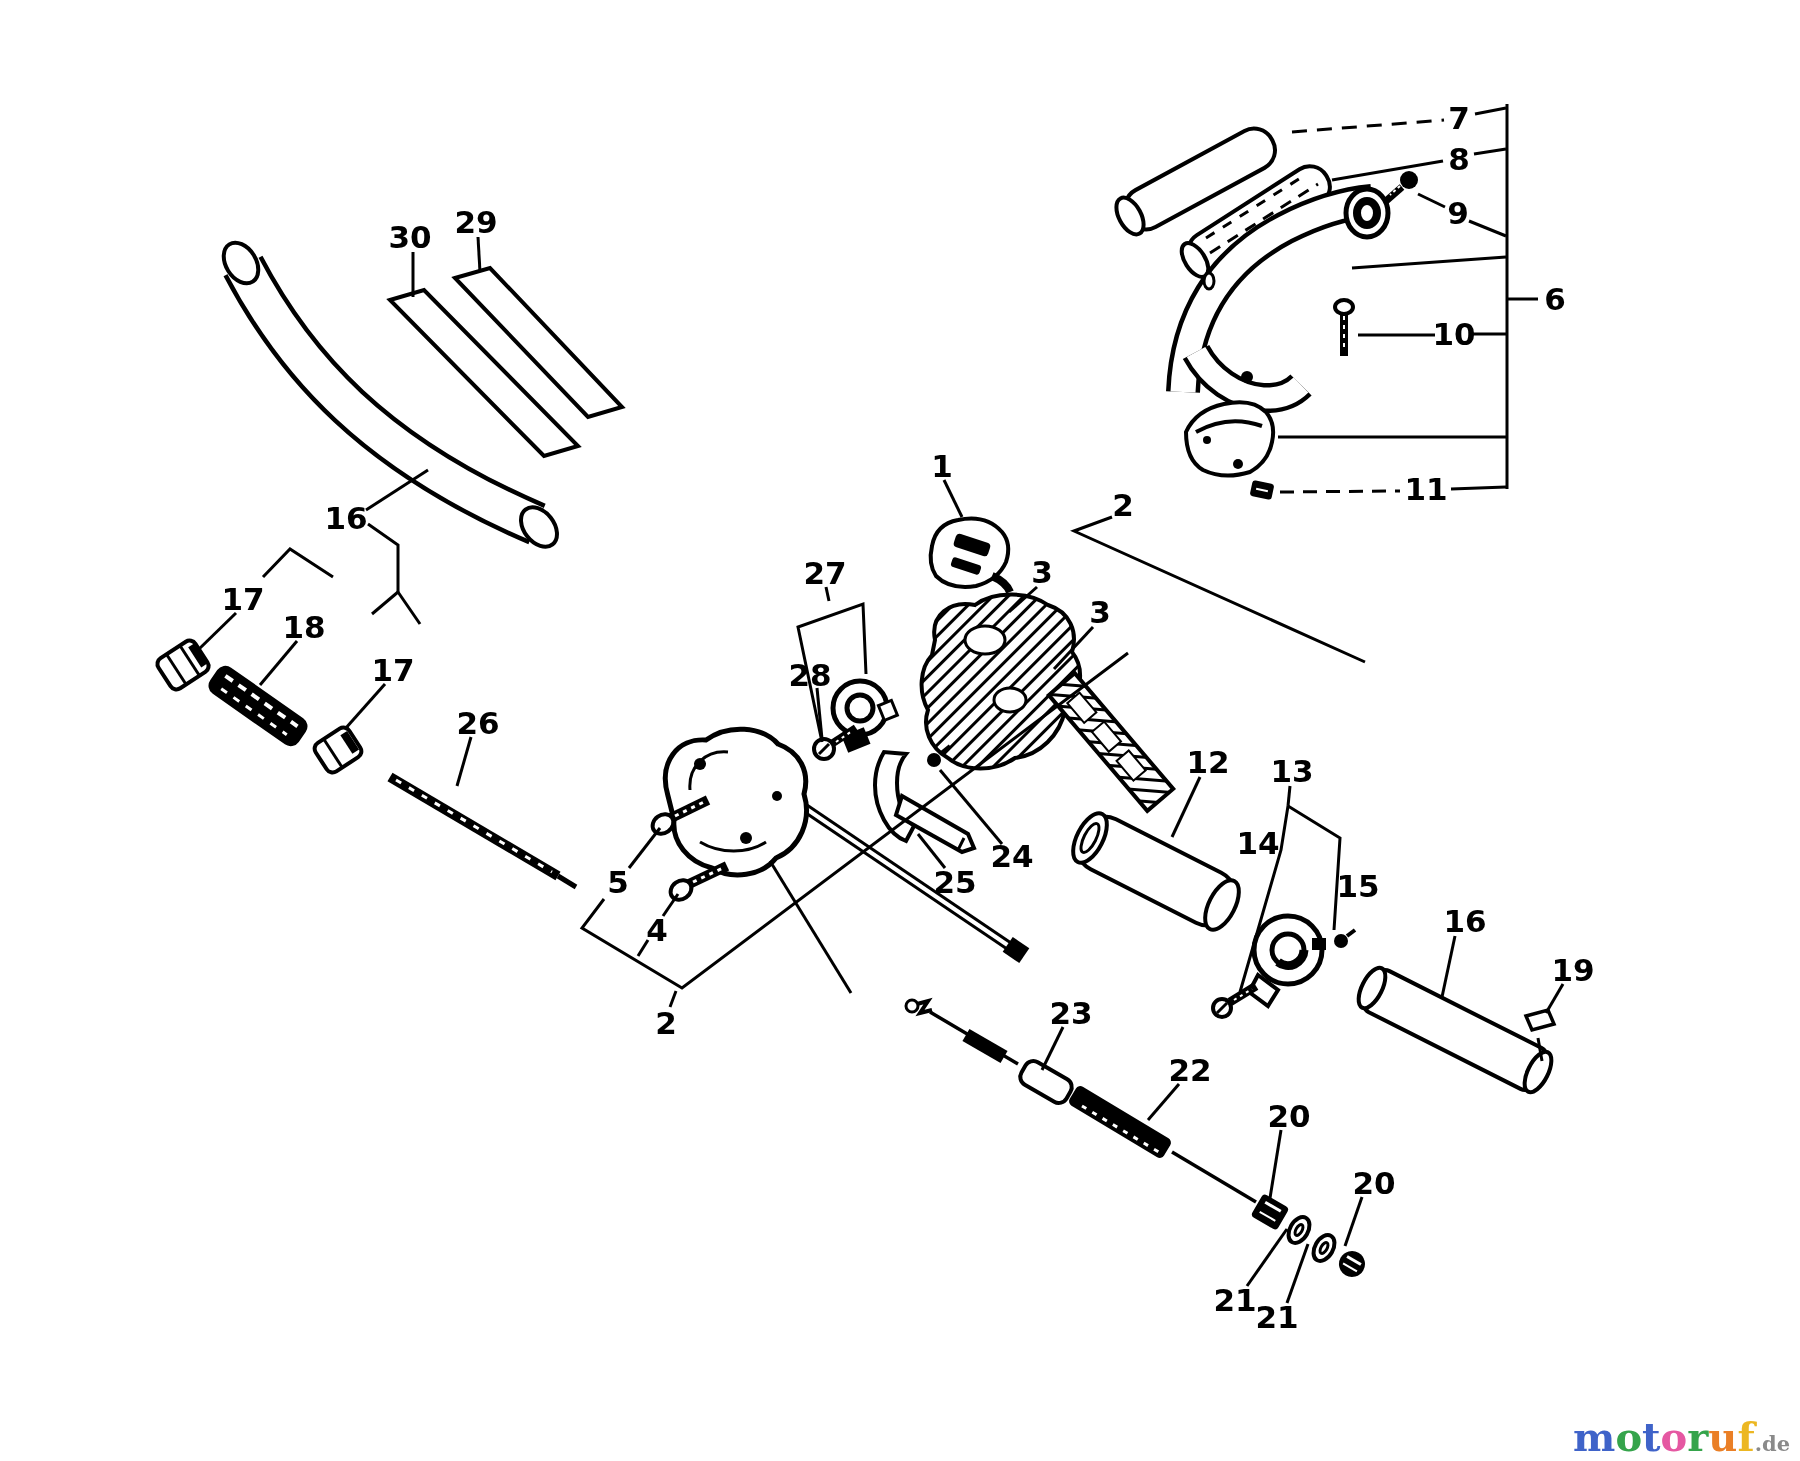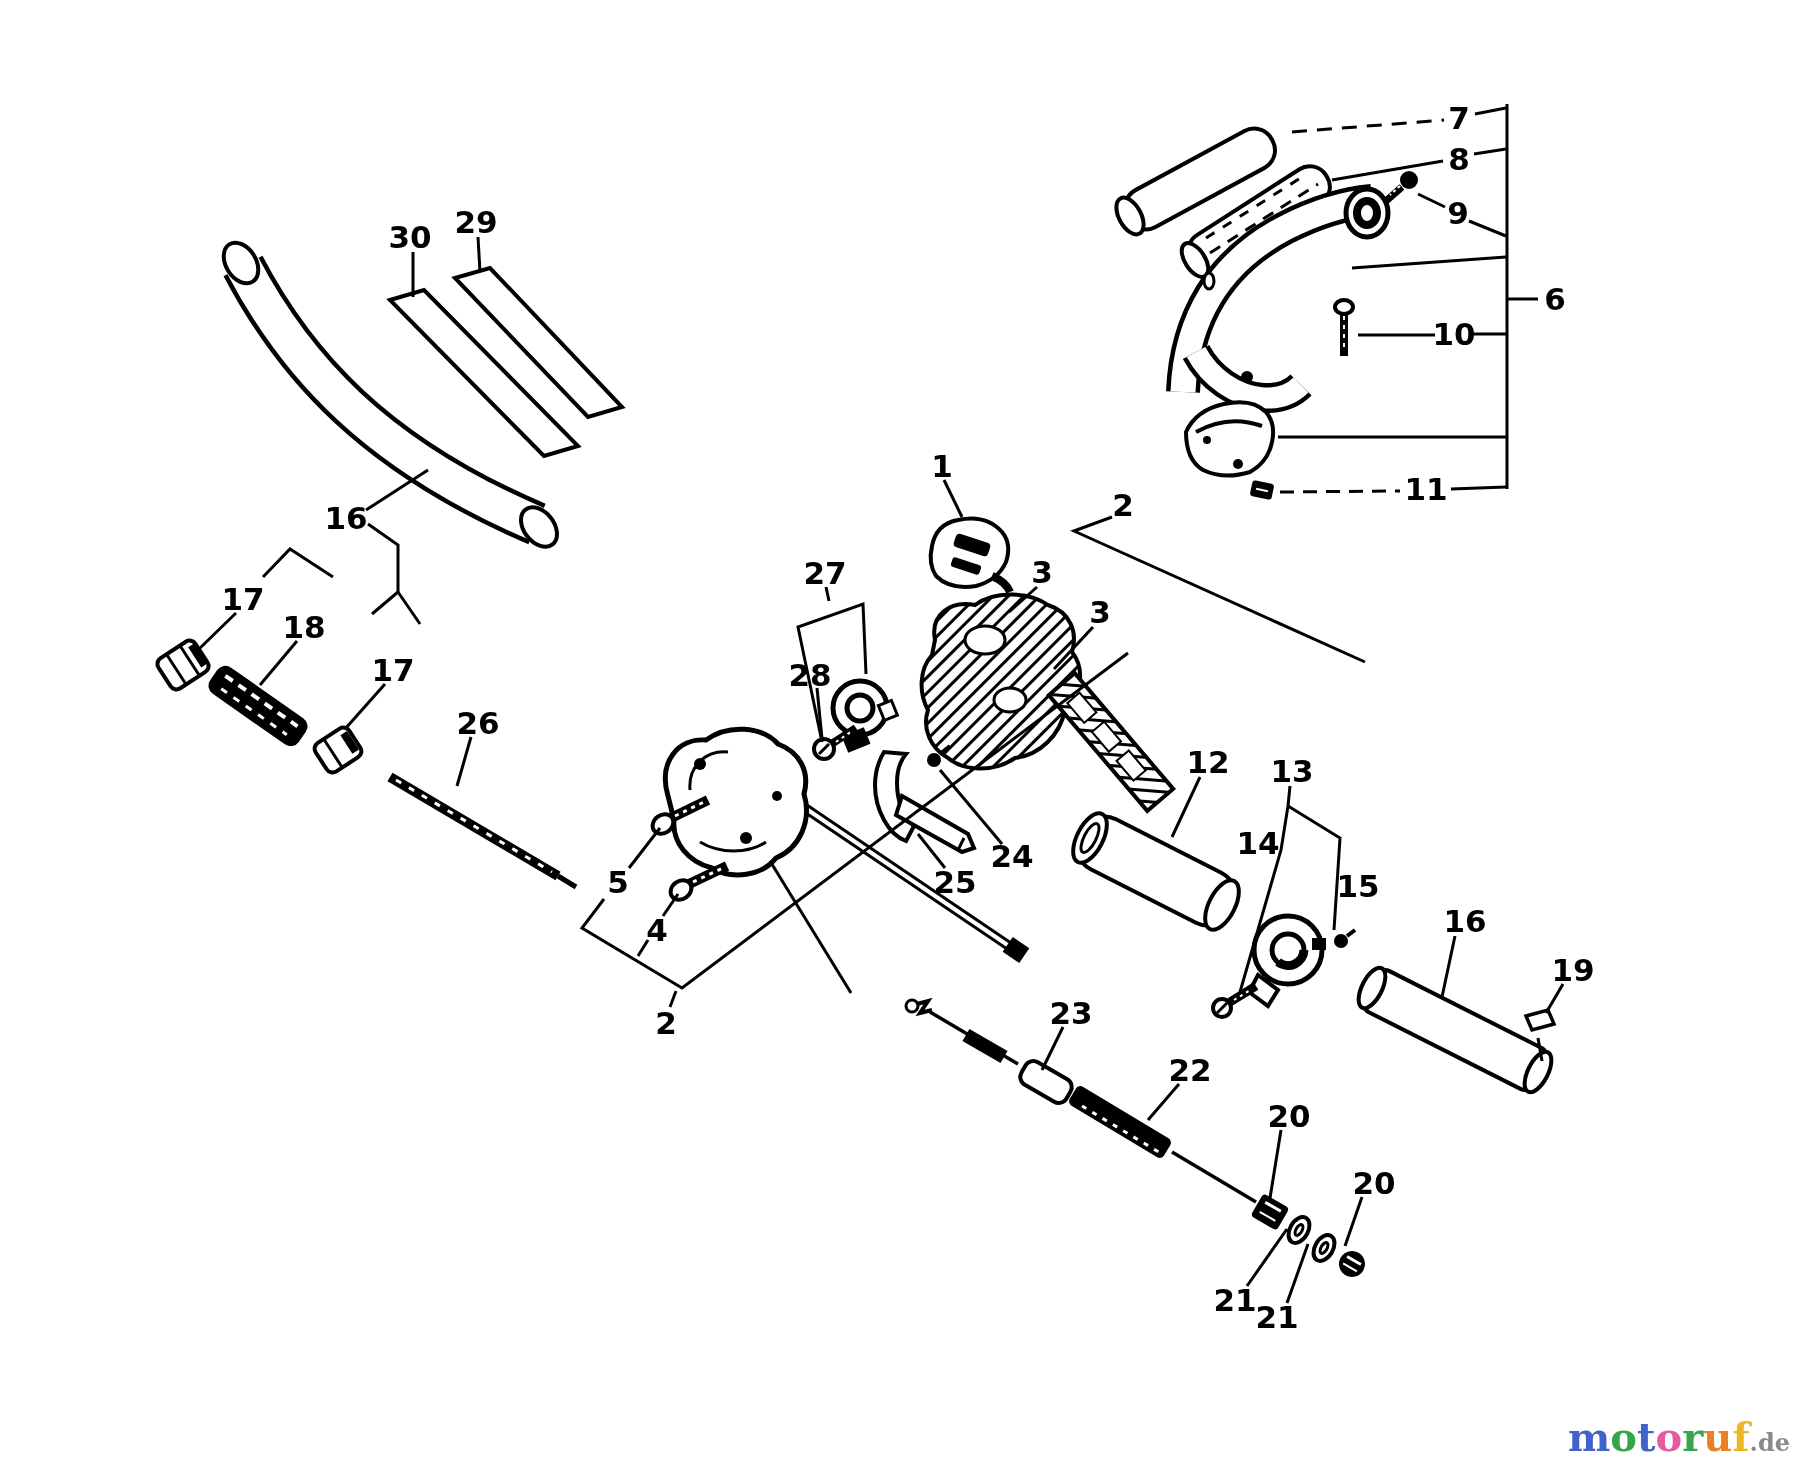--- a/index.html
+++ b/index.html
@@ -3,21 +3,21 @@
 <meta charset="utf-8">
 <style>
   html,body{margin:0;padding:0;background:#fff;}
   body{width:1800px;height:1461px;position:relative;font-family:"DejaVu Sans",sans-serif;overflow:hidden;}
   svg{display:block;position:absolute;top:0;left:0;}
   .callout{font-family:"DejaVu Sans","Liberation Sans",sans-serif;font-weight:bold;font-size:31px;
            text-anchor:middle;dominant-baseline:central;fill:#000;}
   .watermark{position:absolute;right:10px;bottom:4px;font-family:"DejaVu Serif","Liberation Serif",serif;
              font-weight:bold;font-size:40px;line-height:1;letter-spacing:0px;}
   .watermark span{display:inline-block;text-align:center;}
-  .watermark .tld{font-size:24px;color:#8a8a8a;vertical-align:baseline;}
+  .watermark .tld{font-size:21px;color:#8a8a8a;vertical-align:baseline;}
 </style>
 </head>
 <body>
 
 <svg viewBox="0 0 1800 1461" width="1800" height="1461" xmlns="http://www.w3.org/2000/svg">
   <defs>
     <pattern id="hatch" width="11" height="11" patternUnits="userSpaceOnUse" patternTransform="rotate(45)">
       <rect width="11" height="11" fill="#fff"></rect>
       <line x1="0" y1="0" x2="0" y2="11" stroke="#000" stroke-width="6"></line>
     </pattern>

